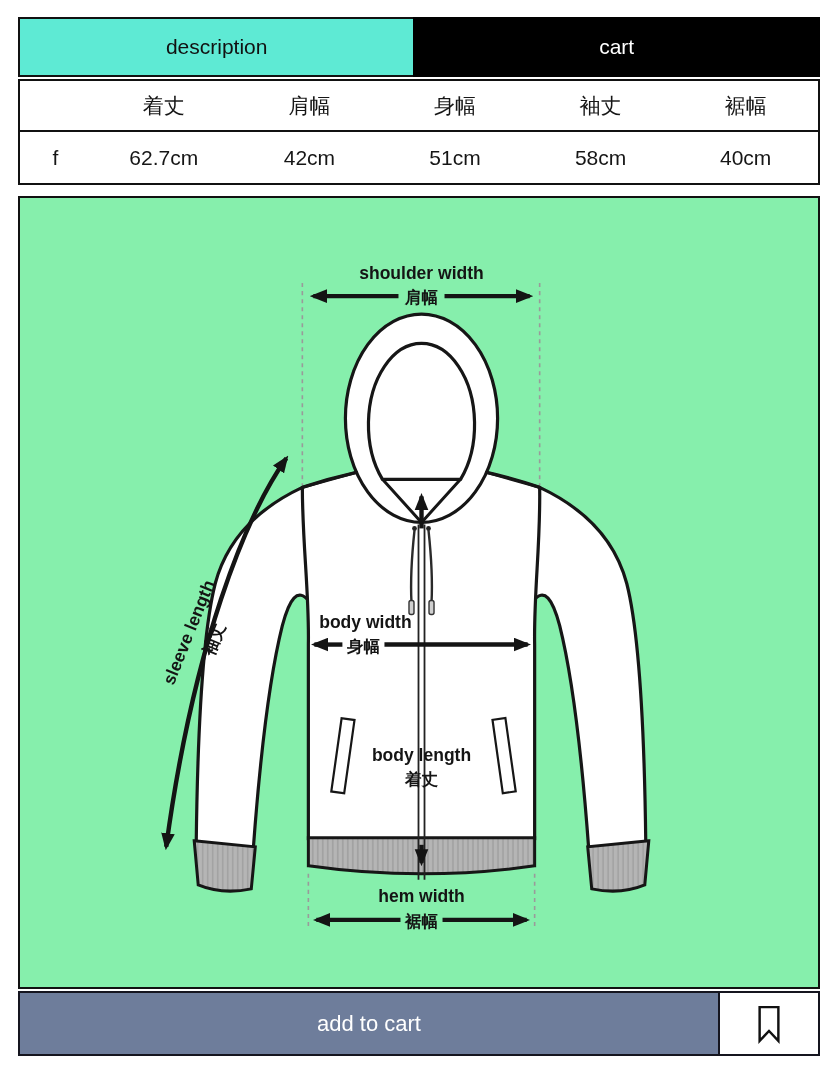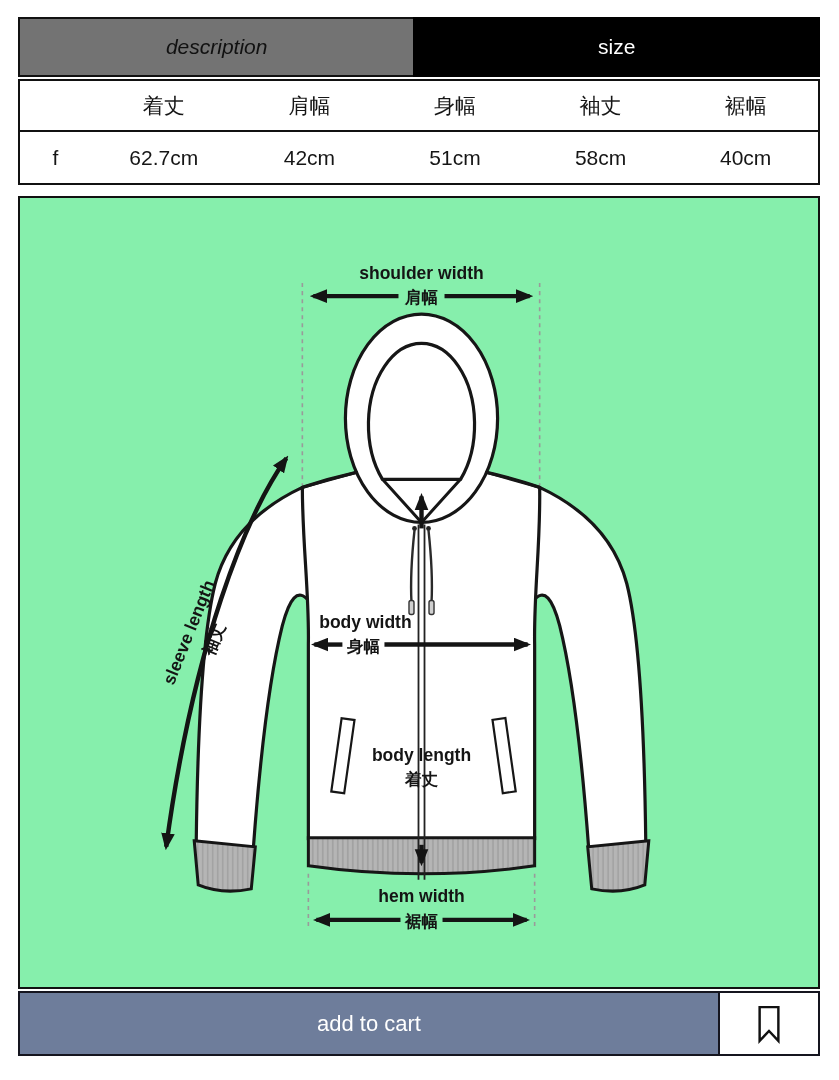--- a/index.html
+++ b/index.html
@@ -9,21 +9,21 @@
     font-family: "Liberation Sans", "DejaVu Sans", sans-serif;
     color: #111;
     position: relative;
     overflow: hidden;
   }
   .page { padding: 17px 19px 0 18px; }
 
   
   .tabs { display: flex; height: 60px; }
   .tab { display: flex; align-items: center; justify-content: center; font-size: 21px; cursor: pointer; }
-  .tab-desc { width: 49.3%; background: #737373; color: #111; border: 2px solid #111; border-right: none; font-style: italic; }
+  .tab-desc { width: 49.3%; background: #5eead4; color: #111; border: 2px solid #111; border-right: none; }
   .tab-size { flex: 1; background: #000000; color: #ffffff; }
 
   
   table.size-table {
     width: 100%; margin-top: 2px;
     border-collapse: collapse; table-layout: fixed;
     border: 2.5px solid #111;
   }
   table.size-table th, table.size-table td {
     text-align: center; font-weight: 400; font-size: 21px; color: #161616;
@@ -70,21 +70,21 @@
     display: flex; align-items: center; justify-content: center; cursor: pointer;
   }
 </style>
 </head>
 <body>
 
 <div class="page">
 
   <div class="tabs">
     <div class="tab tab-desc">description</div>
-    <div class="tab tab-size">size</div>
+    <div class="tab tab-size">cart</div>
   </div>
 
   <table class="size-table">
     <colgroup>
         <col class="col-f">
         <col>
         <col>
         <col>
         <col>
         <col>

